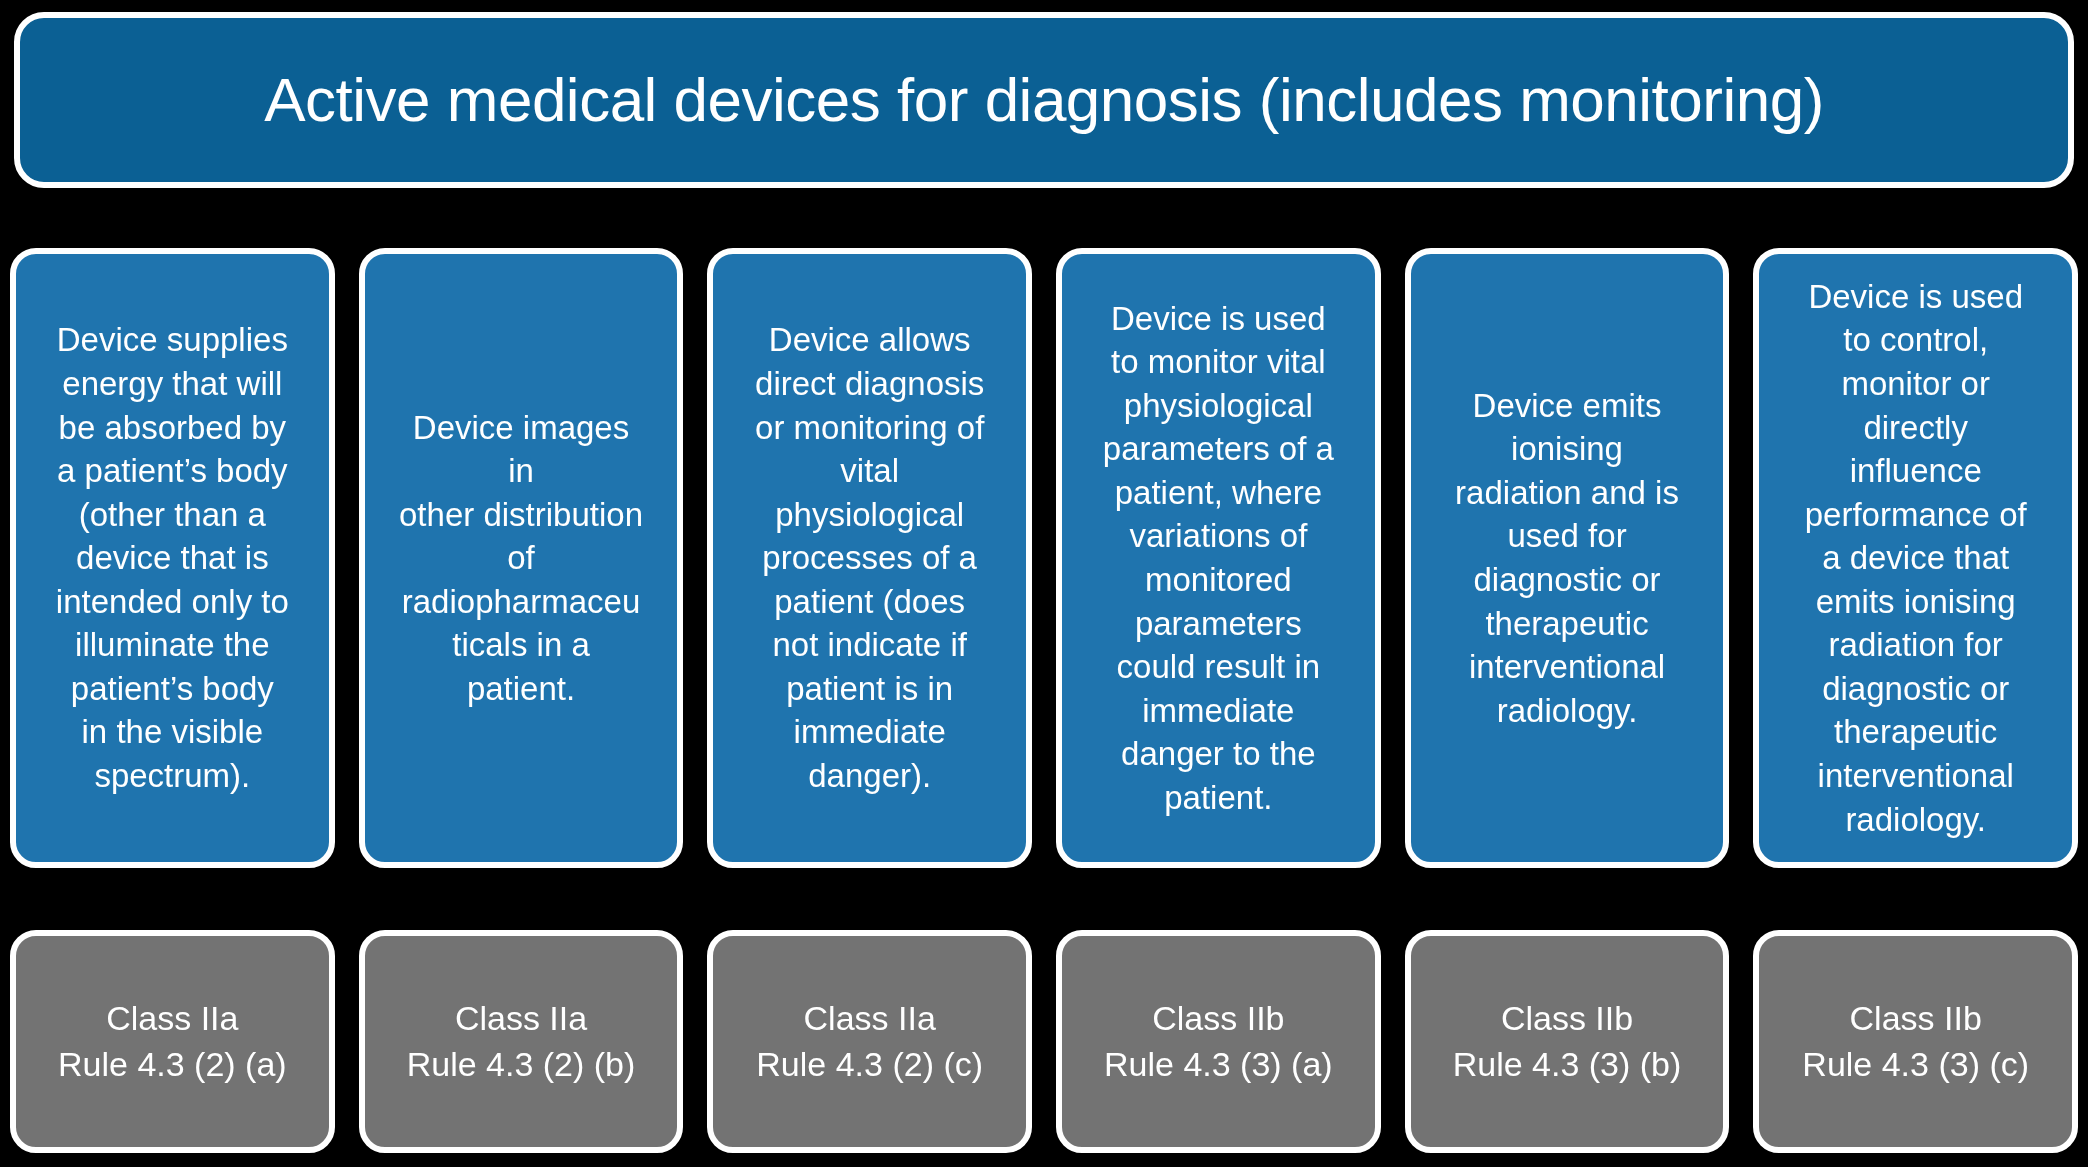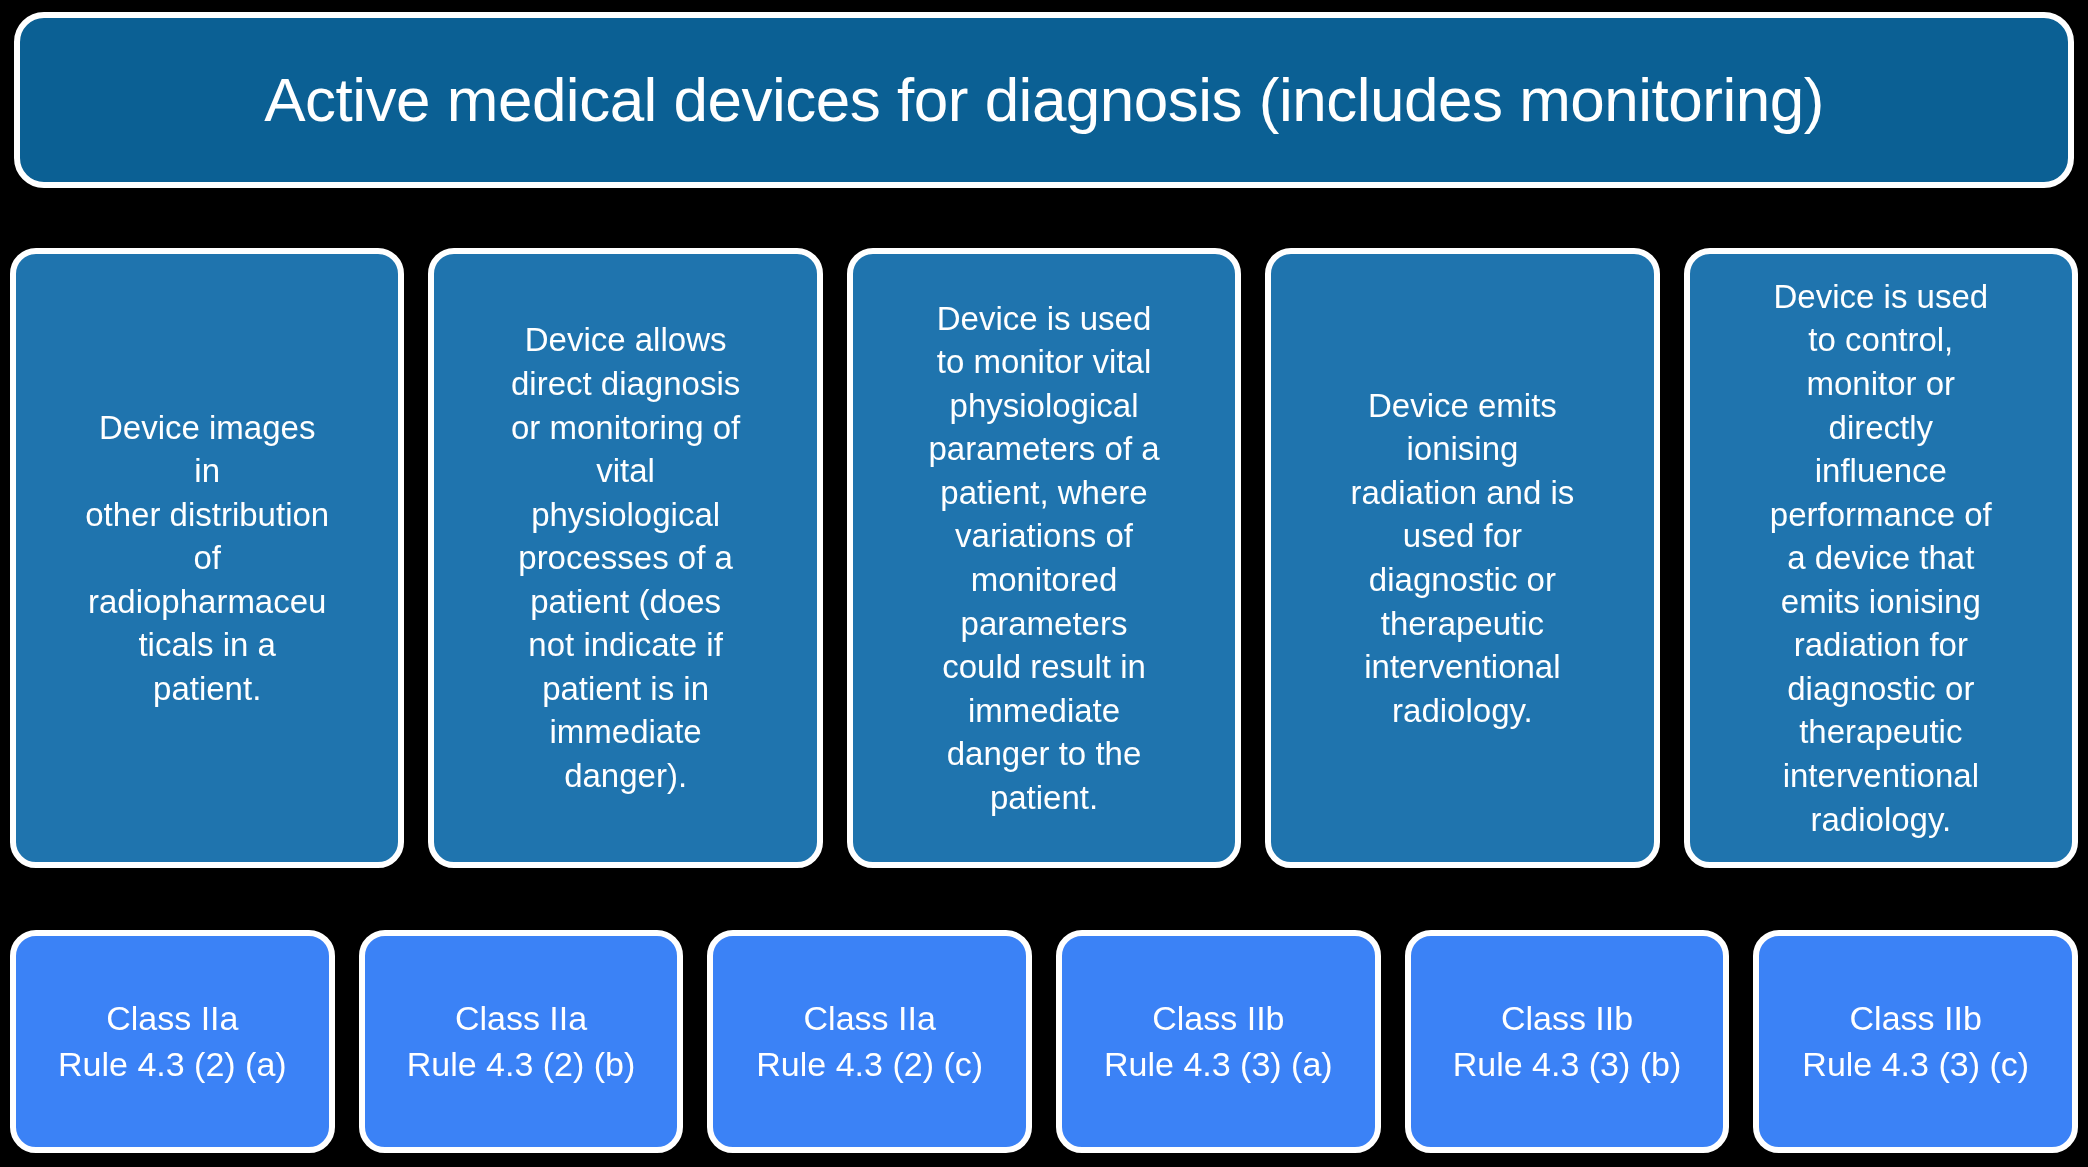--- a/index.html
+++ b/index.html
@@ -79,21 +79,21 @@
   .spacer-mid { flex: 0 0 62px; }
 
   
   .class-row {
     flex: 0 0 223px;
     display: flex;
     gap: 24px;
   }
   .class-card {
     flex: 1 1 0;
-    background: #3b82f6;
+    background: #737373;
     border: 6px solid #FFFFFF;
     border-radius: 26px;
     box-sizing: border-box;
     display: flex;
     align-items: center;
     justify-content: center;
     padding: 8px;
     overflow: hidden;
   }
   .class-text {
@@ -110,20 +110,33 @@
 
 <div class="page">
 
   <div class="title-banner">
     <div class="title-text">Active medical devices for diagnosis (includes monitoring)</div>
   </div>
 
   <div class="spacer-top"></div>
 
   <div class="cards-row">
+    <div class="card">
+      <div class="card-text">Device supplies
+energy that will
+be absorbed by
+a patient’s body
+(other than a
+device that is
+intended only to
+illuminate the
+patient’s body
+in the visible
+spectrum).</div>
+    </div>
     <div class="card">
       <div class="card-text">Device images
 in
 other distribution
 of
 radiopharmaceu
 ticals in a
 patient.</div>
     </div>
     <div class="card">

